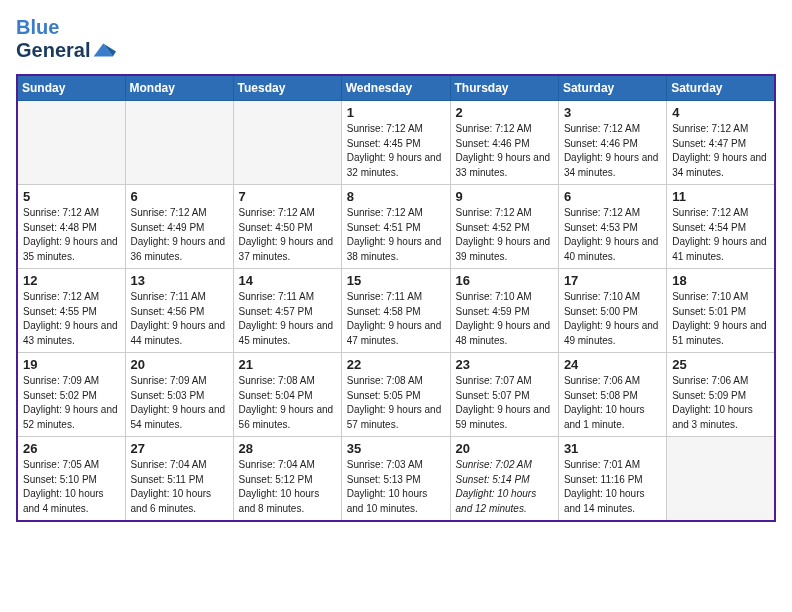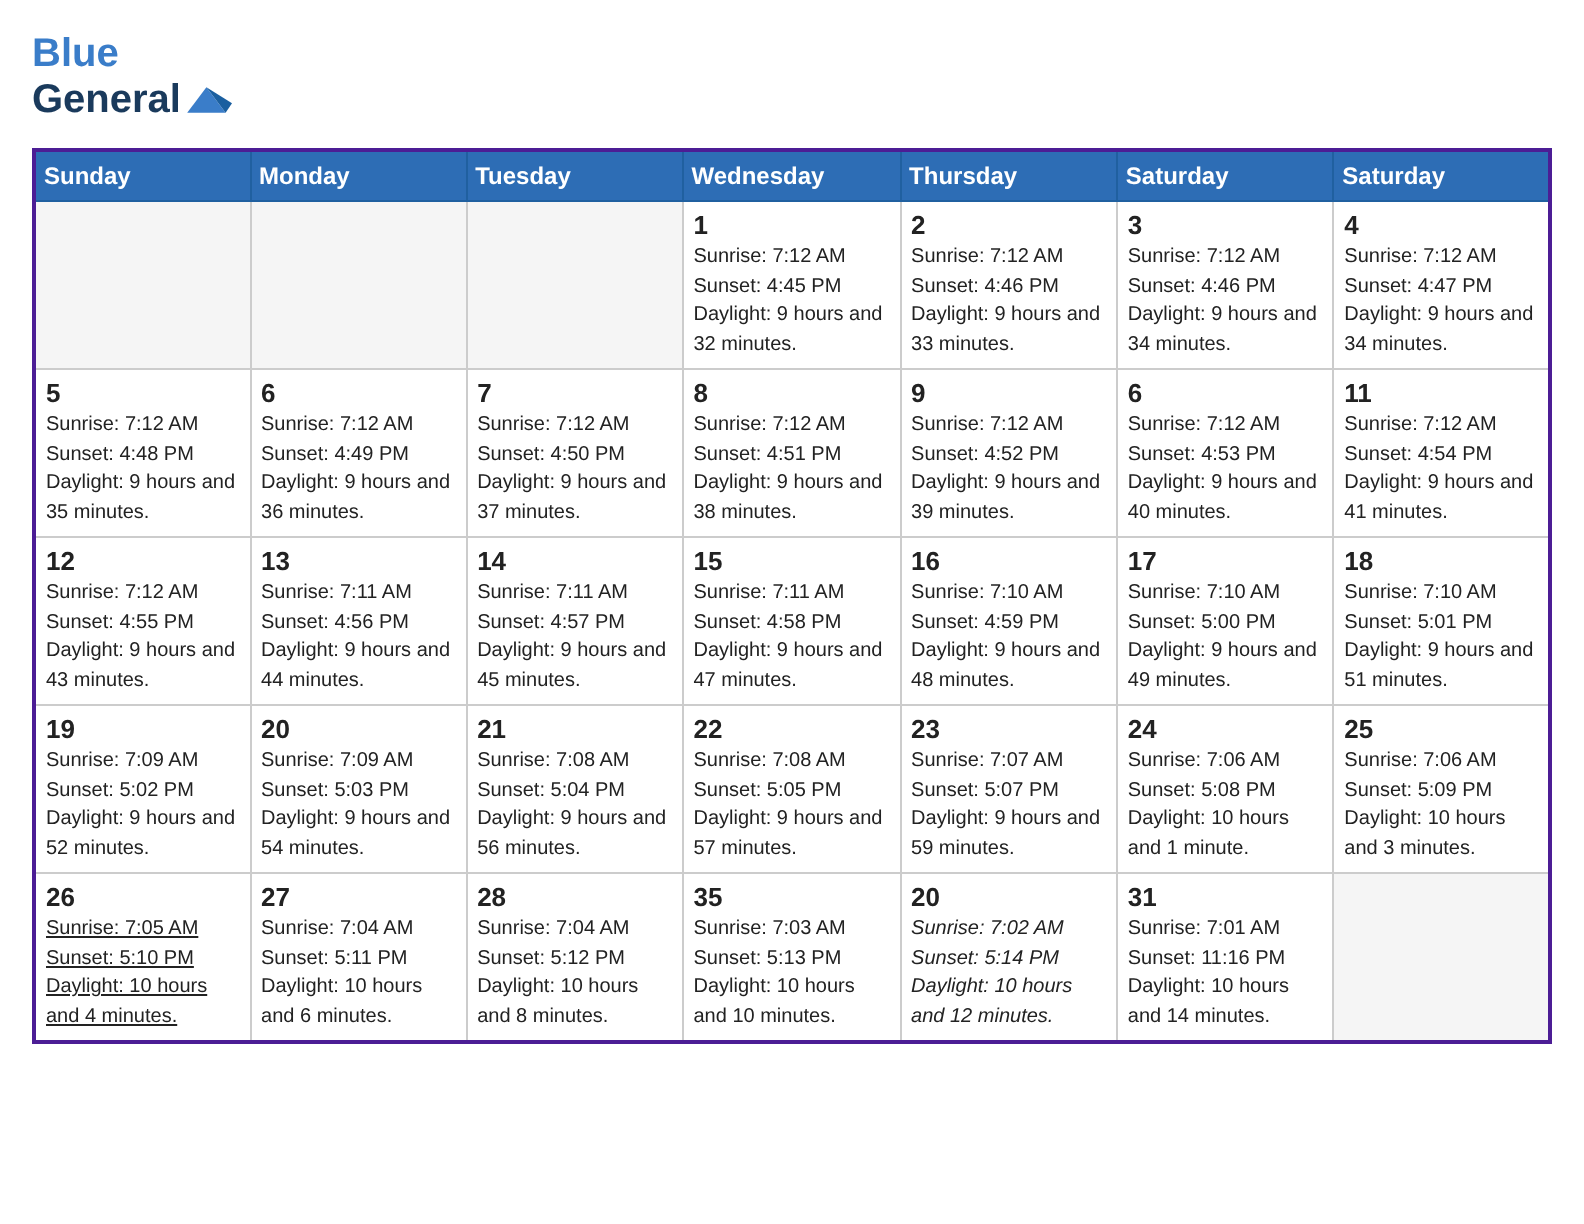--- a/index.html
+++ b/index.html
@@ -281,21 +281,21 @@
           <td>
             <span class="day-num">25</span>
             <div class="day-info" style="white-space: pre-line;">Sunrise: 7:06 AM
 Sunset: 5:09 PM
 Daylight: 10 hours and 3 minutes.</div>
           </td>
         </tr>
         <tr>
           <td>
             <span class="day-num">26</span>
-            <div class="day-info" style="white-space: pre-line; text-decoration: underline;">Sunrise: 7:05 AM
+            <div class="day-info" style="white-space: pre-line;">Sunrise: 7:05 AM
 Sunset: 5:10 PM
 Daylight: 10 hours and 4 minutes.</div>
           </td>
           <td>
             <span class="day-num">27</span>
             <div class="day-info" style="white-space: pre-line;">Sunrise: 7:04 AM
 Sunset: 5:11 PM
 Daylight: 10 hours and 6 minutes.</div>
           </td>
           <td>

